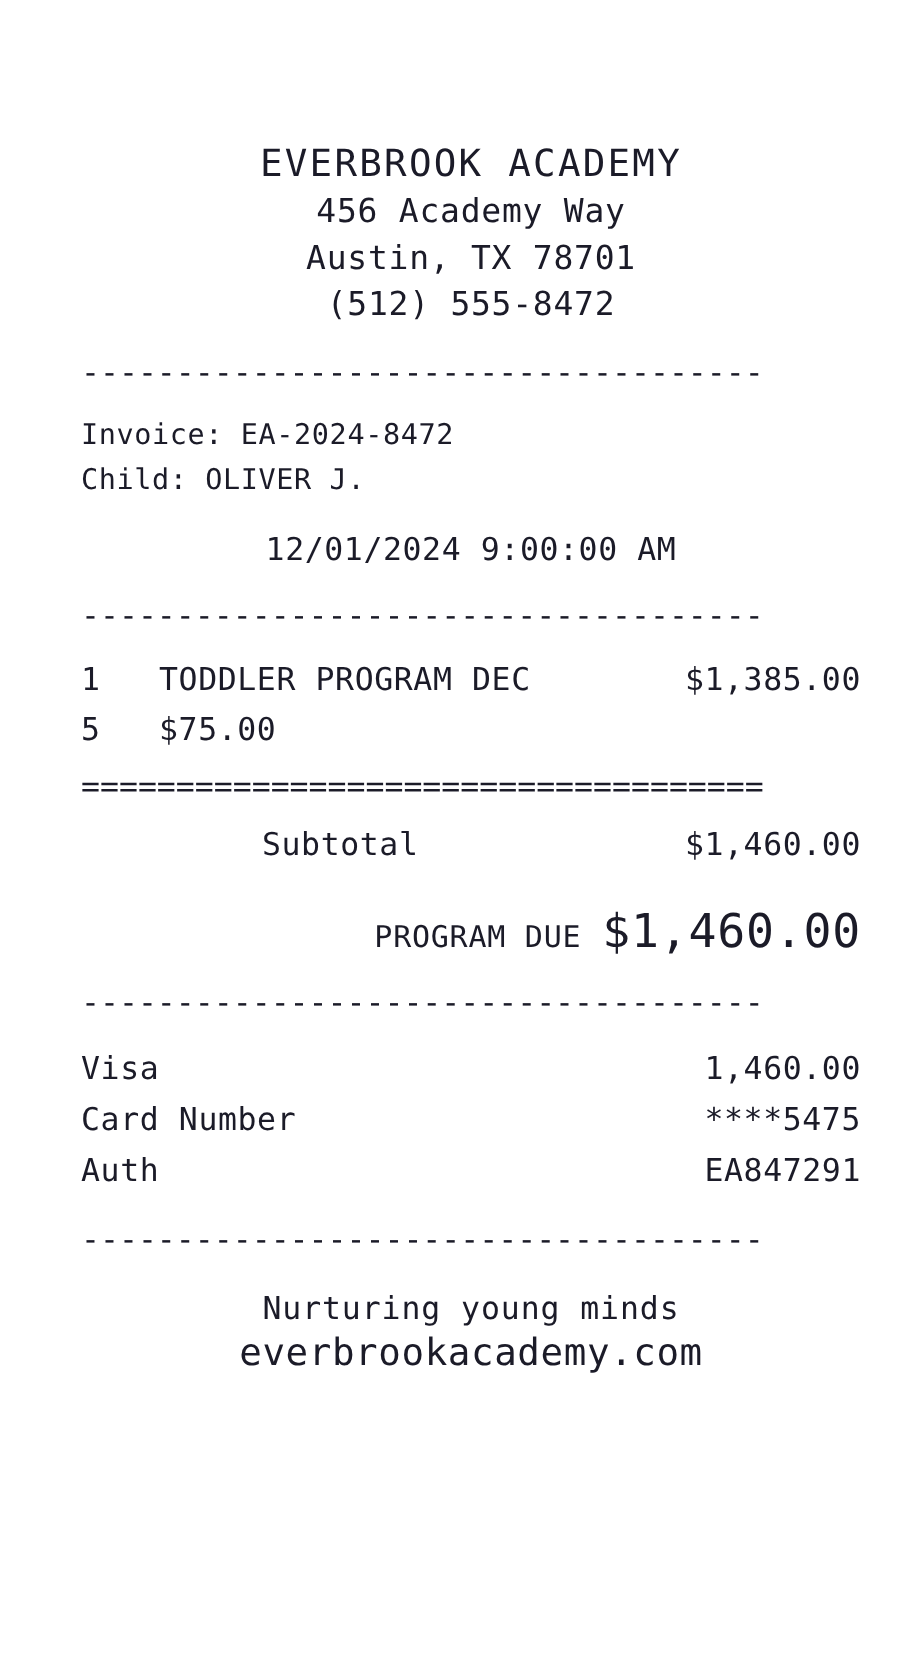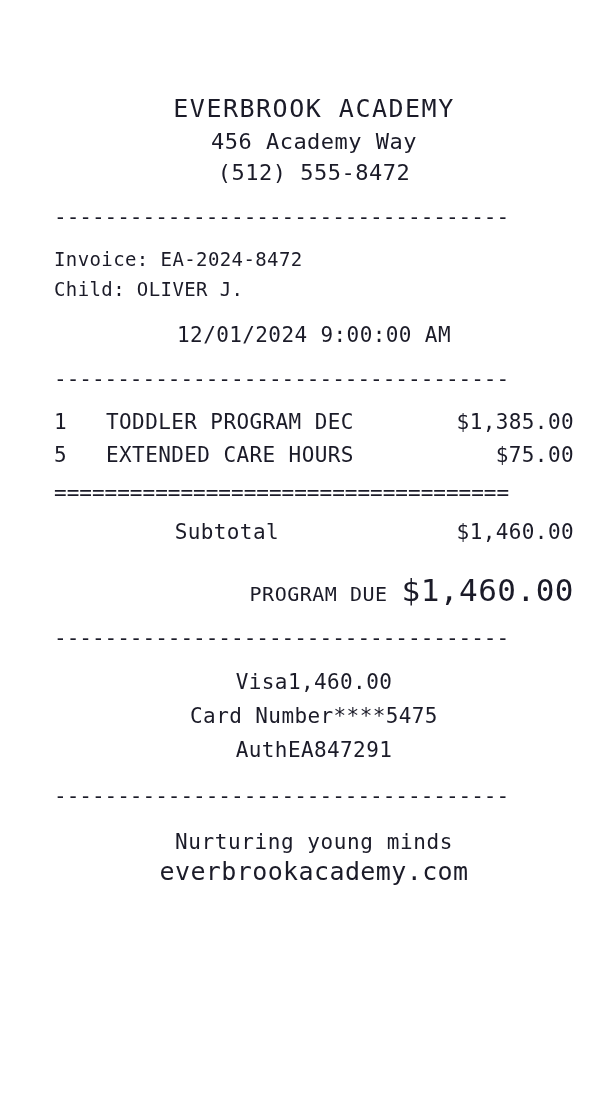--- a/index.html
+++ b/index.html
@@ -110,21 +110,21 @@
     padding-right: 14px;
     padding-bottom: 3px;
   }
   .amount-due-value {
     font-size: 31px;
     letter-spacing: 0.5px;
   }
   .payments { margin-top: 2px; }
   .pay-row {
     display: flex;
-    justify-content: center;
+    justify-content: space-between;
     align-items: baseline;
     font-size: 21px;
     line-height: 34px;
     letter-spacing: 0.4px;
   }
   .pay-row .value { white-space: nowrap; }
   .footer-msg {
     font-size: 21px;
     line-height: 30px;
     margin-top: 16px;
@@ -143,20 +143,21 @@
   }
 </style>
 </head>
 <body>
 
 <div class="receipt">
 
   <div class="center">
     <div class="store-name">EVERBROOK ACADEMY</div>
     <div class="store-line">456 Academy Way</div>
+    <div class="store-line">Austin, TX 78701</div>
     <div class="store-line">(512) 555-8472</div>
   </div>
 
   <div class="divider div-dash">------------------------------------</div>
 
   <div>
     <div class="meta">Invoice: EA-2024-8472</div>
     <div class="meta">Child: OLIVER J.</div>
     <div class="datetime center">12/01/2024 9:00:00 AM</div>
   </div>
@@ -164,21 +165,20 @@
   <div class="divider div-dash">------------------------------------</div>
 
   <div class="items">
     <div class="item-row">
       <span class="item-qty">1</span>
       <span class="item-desc">TODDLER PROGRAM DEC</span>
       <span class="item-amt">$1,385.00</span>
     </div>
     <div class="item-row">
       <span class="item-qty">5</span>
-      <span class="item-desc">EXTENDED CARE HOURS</span>
       <span class="item-amt">$75.00</span>
     </div>
   </div>
 
   <div class="divider div-eq">====================================</div>
 
   <div class="totals">
     <div class="total-row">
       <span class="label">Subtotal</span>
       <span class="value">$1,460.00</span>

